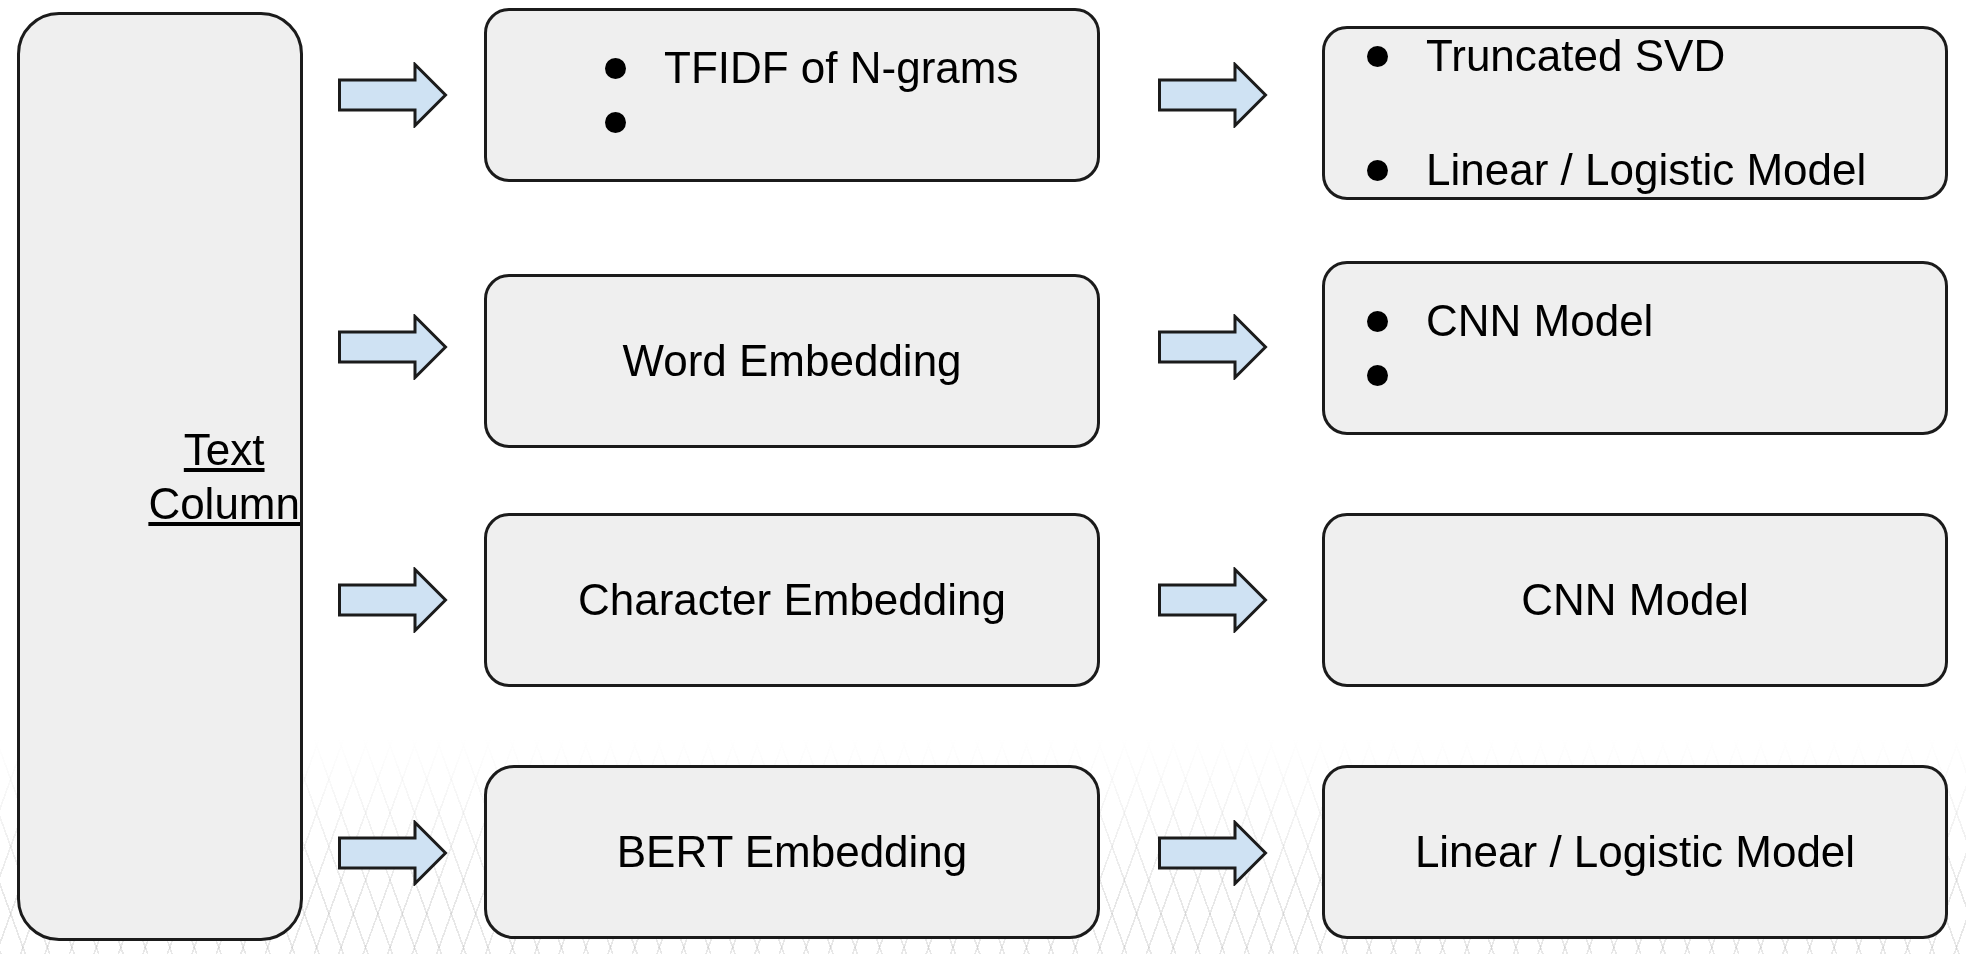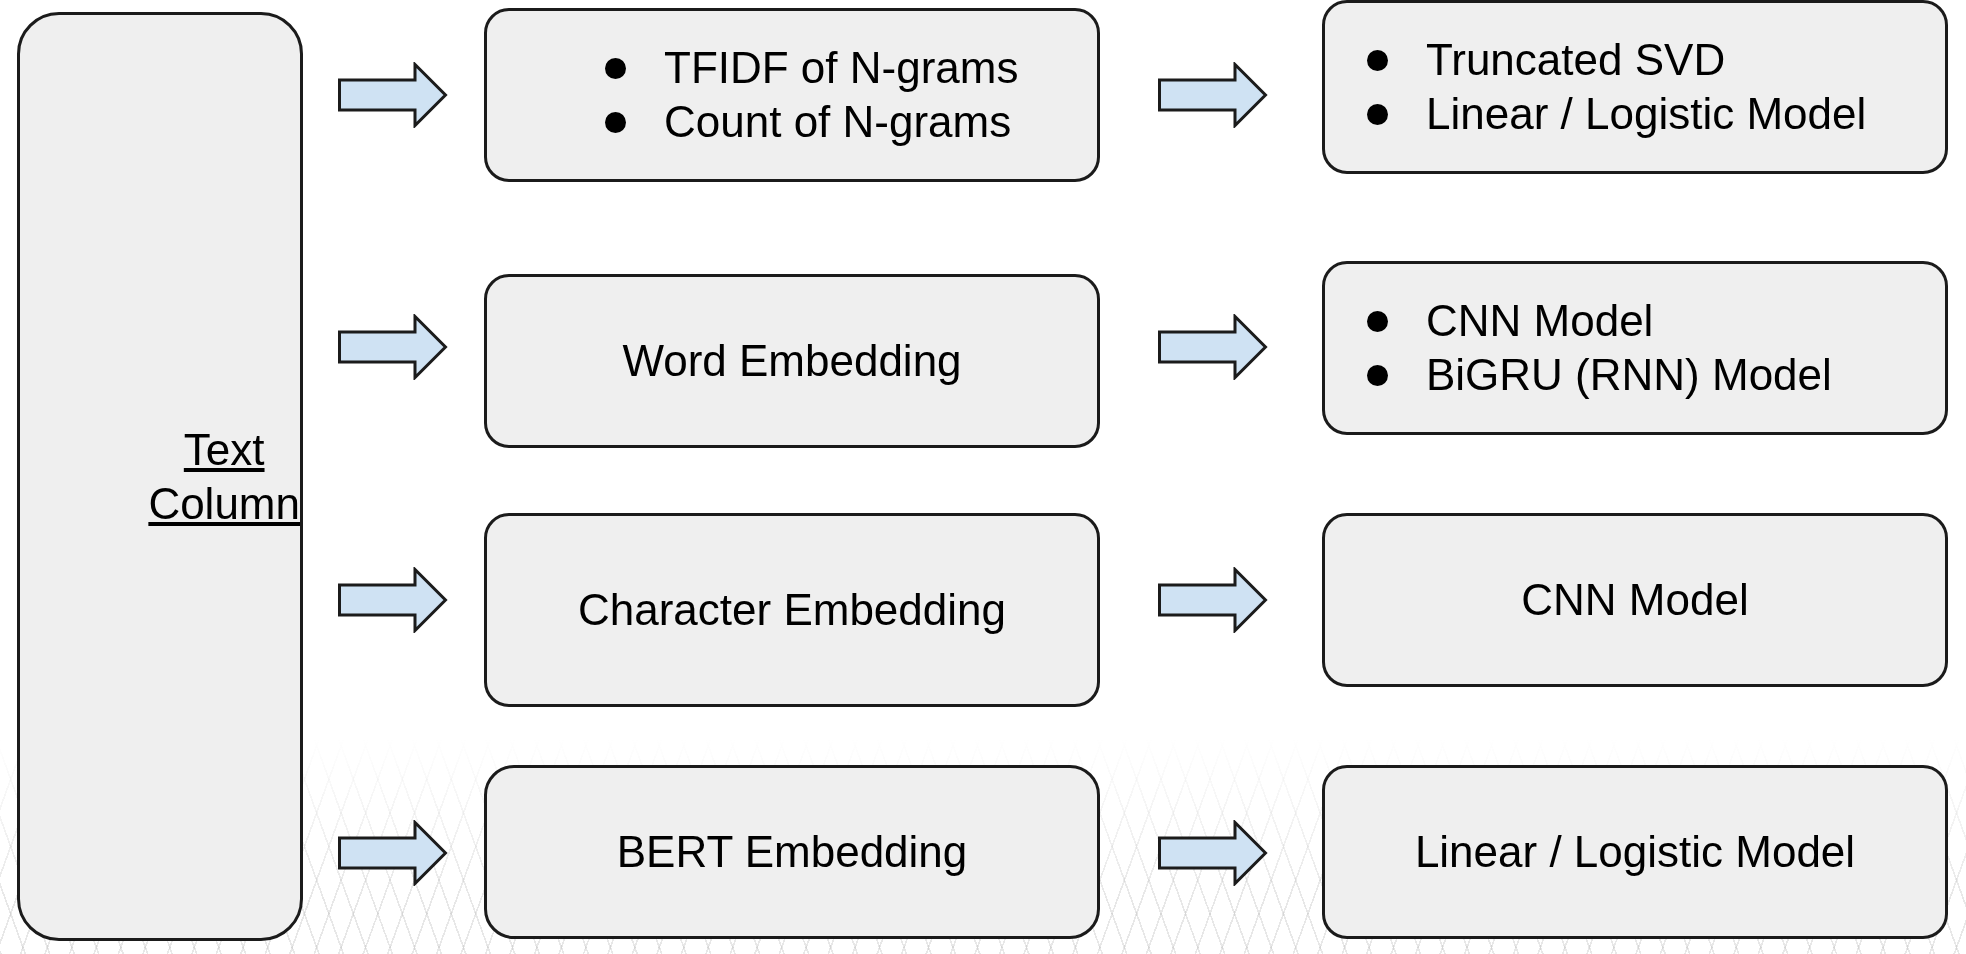--- a/index.html
+++ b/index.html
@@ -64,27 +64,26 @@
   <svg class="arrow a1" viewBox="0 0 110 66" xmlns="http://www.w3.org/2000/svg" style="left: 338px; top: 62px;">
     <polygon points="1.5,18 77,18 77,2.5 107.5,33 77,63.5 77,48 1.5,48"></polygon>
   </svg>
   <div class="node box feature" style="top: 8px; height: 174px;">
         <div class="line bullet-row in-feature">
           <span class="dot"></span>
           <span>TFIDF of N-grams</span>
         </div>
         <div class="line bullet-row in-feature">
           <span class="dot"></span>
-          <span>Count of N-grams</span>
         </div>
       </div>
   <svg class="arrow a2" viewBox="0 0 110 66" xmlns="http://www.w3.org/2000/svg" style="left: 1158px; top: 62px;">
     <polygon points="1.5,18 77,18 77,2.5 107.5,33 77,63.5 77,48 1.5,48"></polygon>
   </svg>
-  <div class="node box model" style="top: 0; height: 174px;">
+  <div class="node box model" style="top: 26px; height: 174px; justify-content: space-between;">
         <div class="line bullet-row in-model">
           <span class="dot"></span>
           <span>Truncated SVD</span>
         </div>
         <div class="line bullet-row in-model">
           <span class="dot"></span>
           <span>Linear / Logistic Model</span>
         </div>
       </div>
 
@@ -99,28 +98,27 @@
   <svg class="arrow a2" viewBox="0 0 110 66" xmlns="http://www.w3.org/2000/svg" style="left: 1158px; top: 314px;">
     <polygon points="1.5,18 77,18 77,2.5 107.5,33 77,63.5 77,48 1.5,48"></polygon>
   </svg>
   <div class="node box model" style="top: 261px; height: 174px;">
         <div class="line bullet-row in-model">
           <span class="dot"></span>
           <span>CNN Model</span>
         </div>
         <div class="line bullet-row in-model">
           <span class="dot"></span>
-          <span>BiGRU (RNN) Model</span>
         </div>
       </div>
 
   <svg class="arrow a1" viewBox="0 0 110 66" xmlns="http://www.w3.org/2000/svg" style="left: 338px; top: 567px;">
     <polygon points="1.5,18 77,18 77,2.5 107.5,33 77,63.5 77,48 1.5,48"></polygon>
   </svg>
-  <div class="node box feature" style="top: 513px; height: 194px;">
+  <div class="node box feature" style="top: 513px; height: 174px;">
         <div class="line plain-line">
           <span>Character Embedding</span>
         </div>
       </div>
   <svg class="arrow a2" viewBox="0 0 110 66" xmlns="http://www.w3.org/2000/svg" style="left: 1158px; top: 567px;">
     <polygon points="1.5,18 77,18 77,2.5 107.5,33 77,63.5 77,48 1.5,48"></polygon>
   </svg>
   <div class="node box model" style="top: 513px; height: 174px;">
         <div class="line plain-line">
           <span>CNN Model</span>

